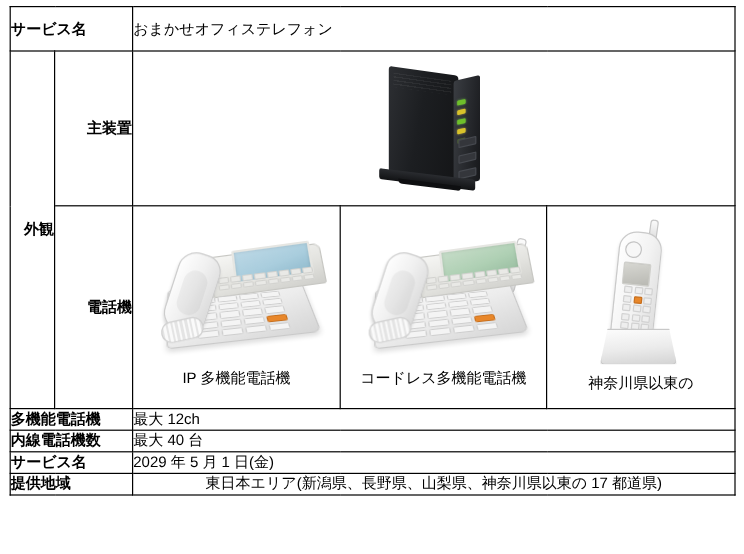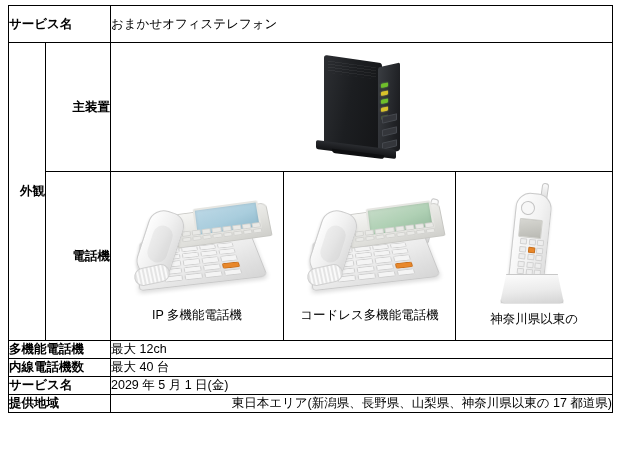--- a/index.html
+++ b/index.html
@@ -51,21 +51,21 @@
     font-weight: bold;
     padding: 6px 0 6px 8px;
     text-align: right;
     vertical-align: top;
     white-space: nowrap;
   }
   .val {
     padding: 6px 8px;
   }
   .val-wide {
-    text-align: right;
+    text-align: center;
     padding: 6px 10px;
   }
 
   .cell-img {
     text-align: center;
     vertical-align: middle;
     padding: 0;
   }
   .cell-phone {
     text-align: center;

